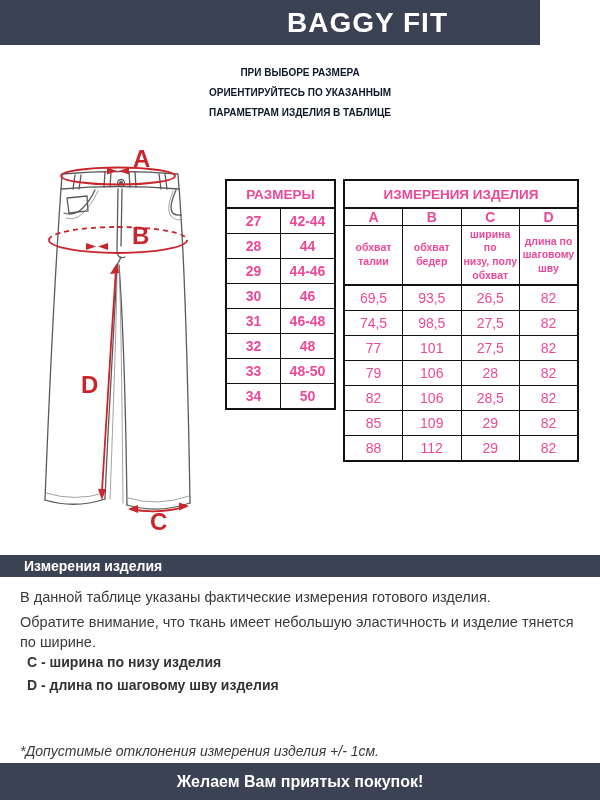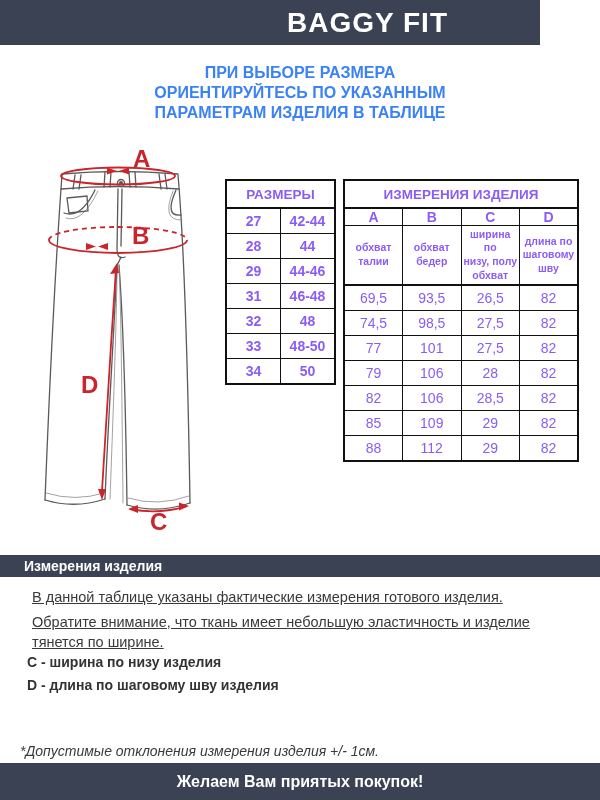--- a/index.html
+++ b/index.html
@@ -11,47 +11,47 @@
   
   .topbar{
     position:absolute;top:0;left:0;width:540px;height:45px;
     background:#3b4254;display:flex;align-items:center;justify-content:flex-end;
     padding-right:92px;box-sizing:border-box;
   }
   .topbar .brand{color:#fff;font-size:28px;font-weight:bold;letter-spacing:1px;}
   
   .main-heading{
     position:absolute;top:63px;left:0;width:600px;text-align:center;
-    font-size:16px;font-weight:bold;color:#3b82f6;line-height:20px;
+    font-size:10px;font-weight:bold;color:#0f172a;line-height:20px;
   }
   
   .pants{position:absolute;left:18px;top:143px;width:190px;height:392px;}
   
   .tables-wrap{position:absolute;left:225px;top:179px;display:flex;gap:7px;align-items:flex-start;}
   table{border-collapse:collapse;background:#fff;table-layout:fixed;}
   table,th,td{border:1px solid #111;}
   table{border-width:2px;}
-  th,td{text-align:center;vertical-align:middle;padding:0 2px;color:#8b5cf6;}
+  th,td{text-align:center;vertical-align:middle;padding:0 2px;color:#ec4899;}
   .tbl-sizes{width:111px;}
   .tbl-measures{width:236px;}
   th.block-head{height:26px;font-size:13.5px;font-weight:bold;border-bottom-width:2px;}
   .tbl-sizes th.subhead{height:76px;font-size:11px;font-weight:bold;line-height:1.35;white-space:pre-line;border-bottom-width:2px;}
   .tbl-measures th.letter{height:16px;font-size:14px;font-weight:bold;}
   .tbl-measures th.desc{height:58px;font-size:10.5px;font-weight:bold;line-height:1.3;white-space:pre-line;border-bottom-width:2px;}
   tbody td{height:24px;font-size:14px;}
   .tbl-sizes tbody td{font-weight:bold;}
   
   .section-bar{
     position:absolute;top:555px;left:0;width:600px;height:22px;background:#3b4254;
     display:flex;align-items:center;padding-left:24px;box-sizing:border-box;
   }
   .section-bar span{color:#fff;font-size:14px;font-weight:bold;}
   
   .notes{position:absolute;left:20px;top:587px;width:562px;font-size:14.5px;color:#3a3a3a;line-height:20px;}
-  .notes p{margin:0 0 5px 12px;text-decoration:underline;}
+  .notes p{margin:0 0 5px 0;}
   .legend{position:absolute;left:27px;top:651px;font-size:14px;font-weight:bold;color:#333;line-height:23px;}
   .disclaimer{position:absolute;left:20px;top:743px;font-size:14px;font-style:italic;color:#3a3a3a;}
   
   .footer-bar{
     position:absolute;bottom:0;left:0;width:600px;height:37px;background:#3b4254;
     display:flex;align-items:center;justify-content:center;
   }
   .footer-bar span{color:#fff;font-size:16px;font-weight:bold;}
 </style>
 </head>
@@ -148,20 +148,24 @@
           <td>27</td>
           <td>42-44</td>
         </tr>
         <tr>
           <td>28</td>
           <td>44</td>
         </tr>
         <tr>
           <td>29</td>
           <td>44-46</td>
+        </tr>
+        <tr>
+          <td>30</td>
+          <td>46</td>
         </tr>
         <tr>
           <td>31</td>
           <td>46-48</td>
         </tr>
         <tr>
           <td>32</td>
           <td>48</td>
         </tr>
         <tr>

